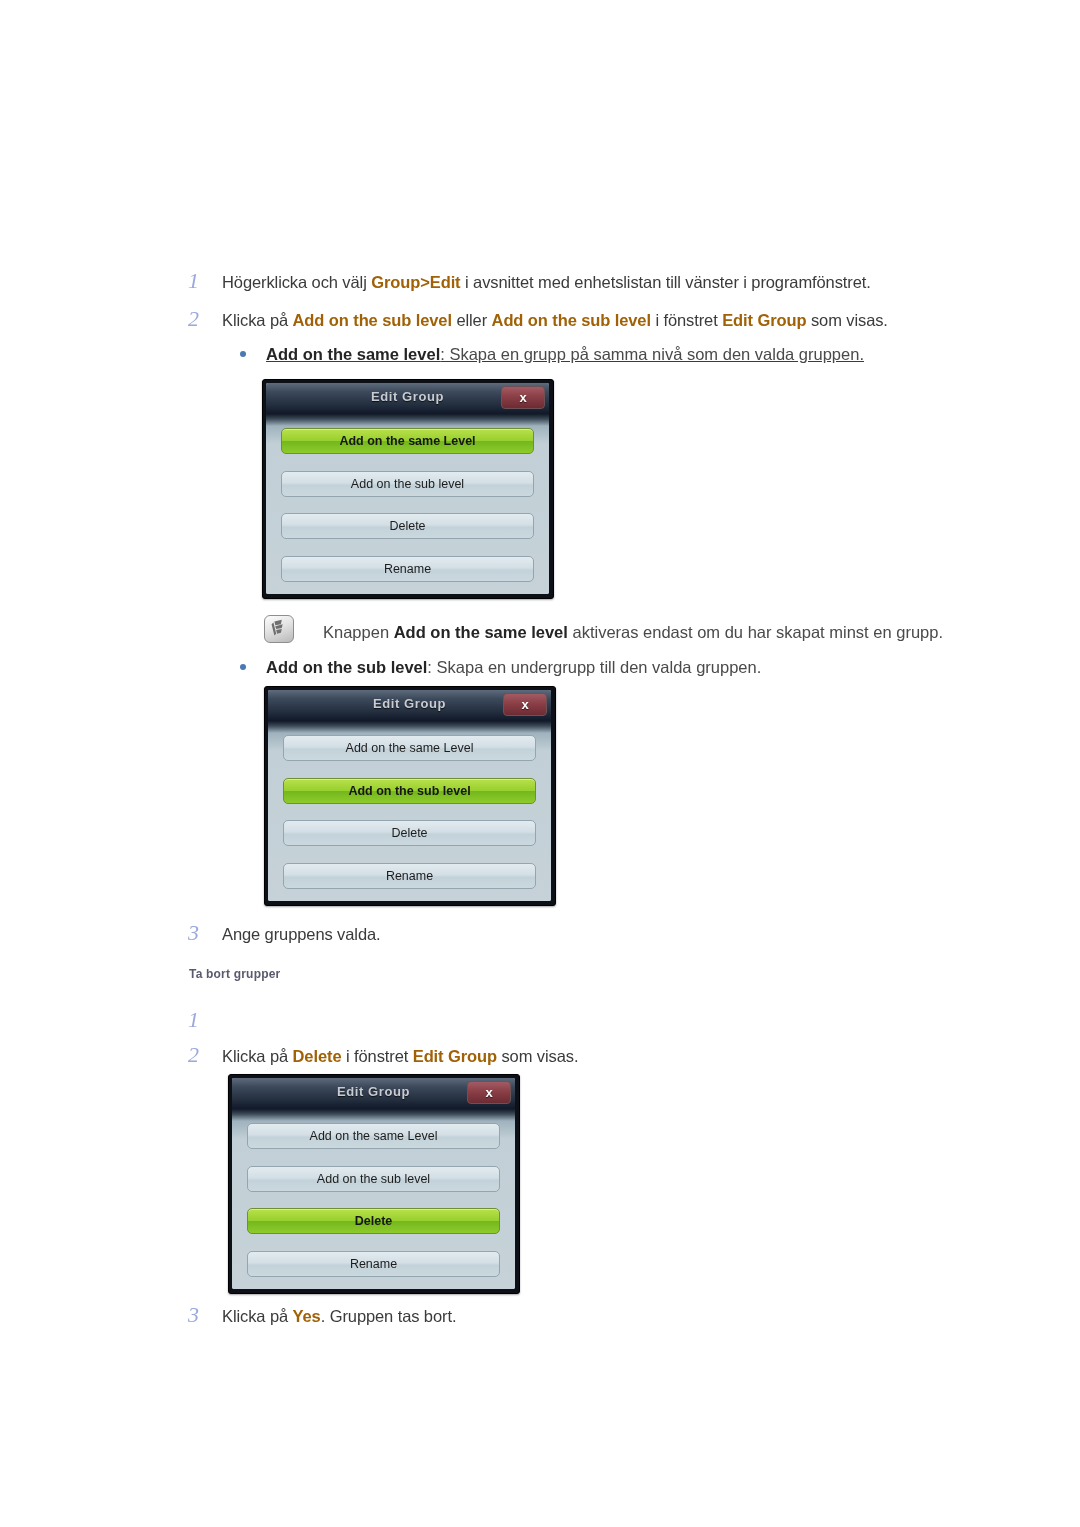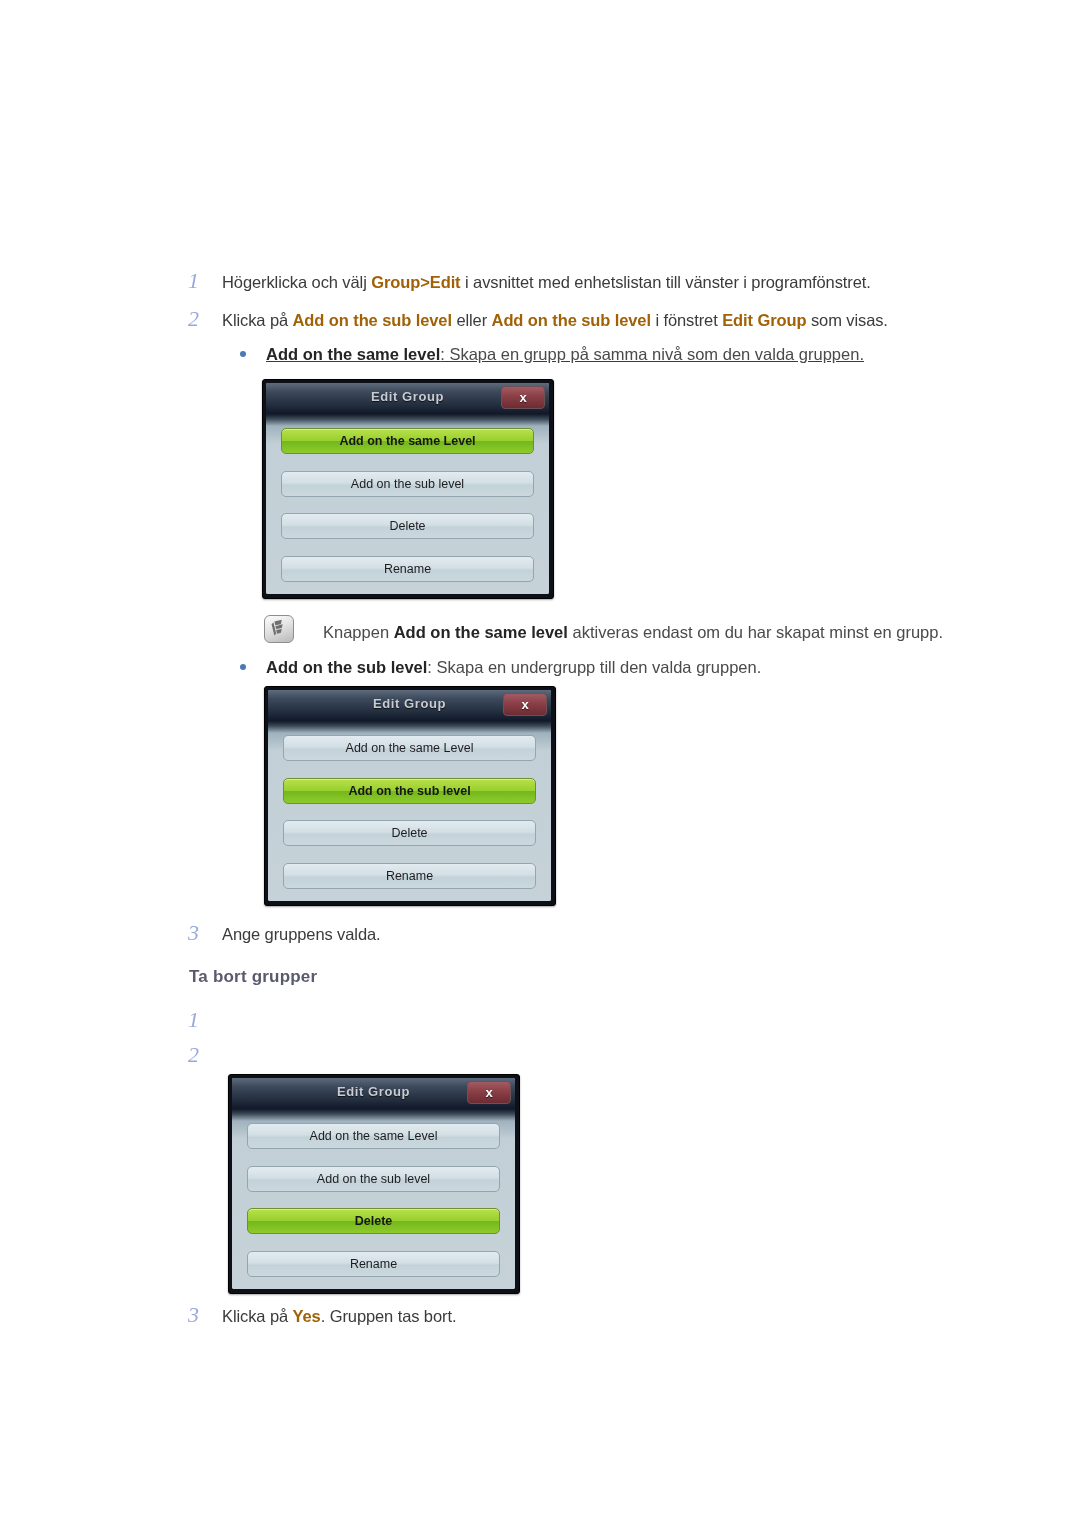--- a/index.html
+++ b/index.html
@@ -40,21 +40,21 @@
     width:6px; height:6px;
     border-radius:50%;
     background:#4a79b4;
   }
   .bullet-txt { font-size:16.5px; line-height:1.35; color:#4a4a4a; white-space:nowrap; }
   .bullet-txt b { font-weight:bold; color:#252525; }
 
   
   .section-head {
     position:absolute;
-    font-size:17px;
+    font-size:12px;
     font-weight:bold;
     color:#5a5a6e;
     letter-spacing:0.2px;
   }
 
   
   .note { position:absolute; display:flex; align-items:flex-end; }
   .note-icon {
     width:30px; height:28px;
     flex:0 0 30px;
@@ -221,20 +221,21 @@
   </div>
 
   <div class="section-head" style="left:189px; top:967px;">Ta bort grupper</div>
 
   <div class="step" style="left:188px; top:1009px;">
     <div class="step-num">1</div>
   </div>
 
   <div class="step" style="left:188px; top:1044px;">
     <div class="step-num">2</div>
+    <div class="step-txt"><span>Klicka på </span><b>Delete</b><span> i fönstret </span><b>Edit Group</b><span> som visas.</span></div>
   </div>
 
   <div class="dlg" style="left:228px; top:1074px; width:292px; height:220px;">
     <div class="dlg-inner">
       <div class="dlg-title">
         <div class="dlg-title-label">Edit Group</div>
         <div class="dlg-close">x</div>
       </div>
       <div class="dlg-body">
         <div class="dlg-btn">Add on the same Level</div>

